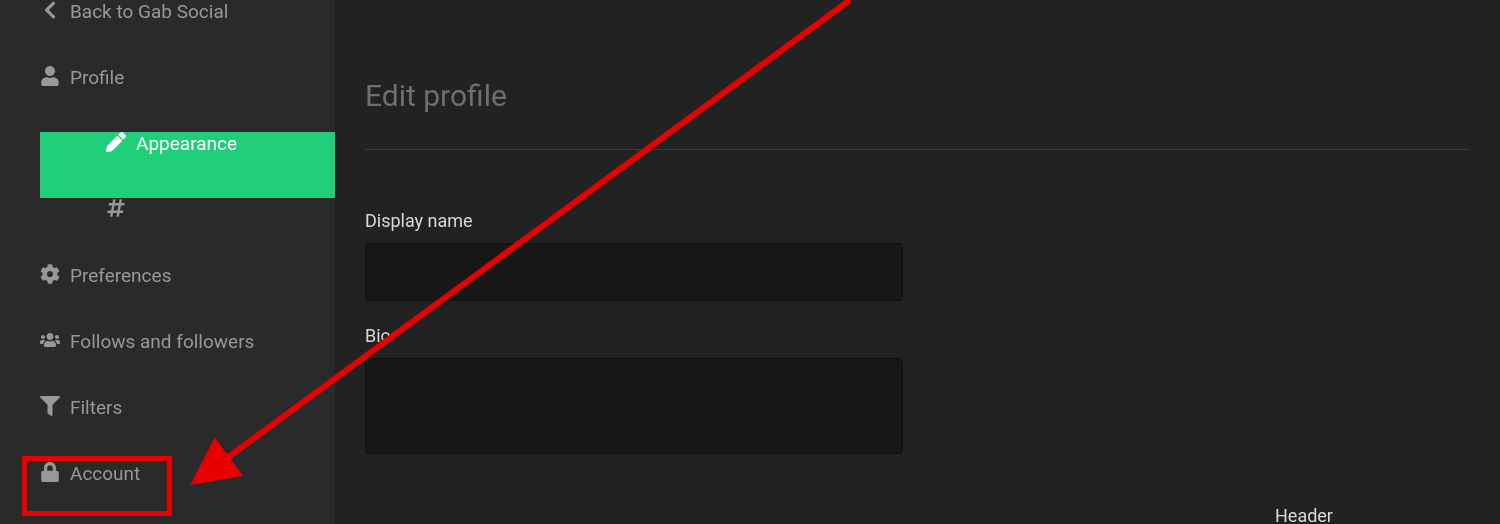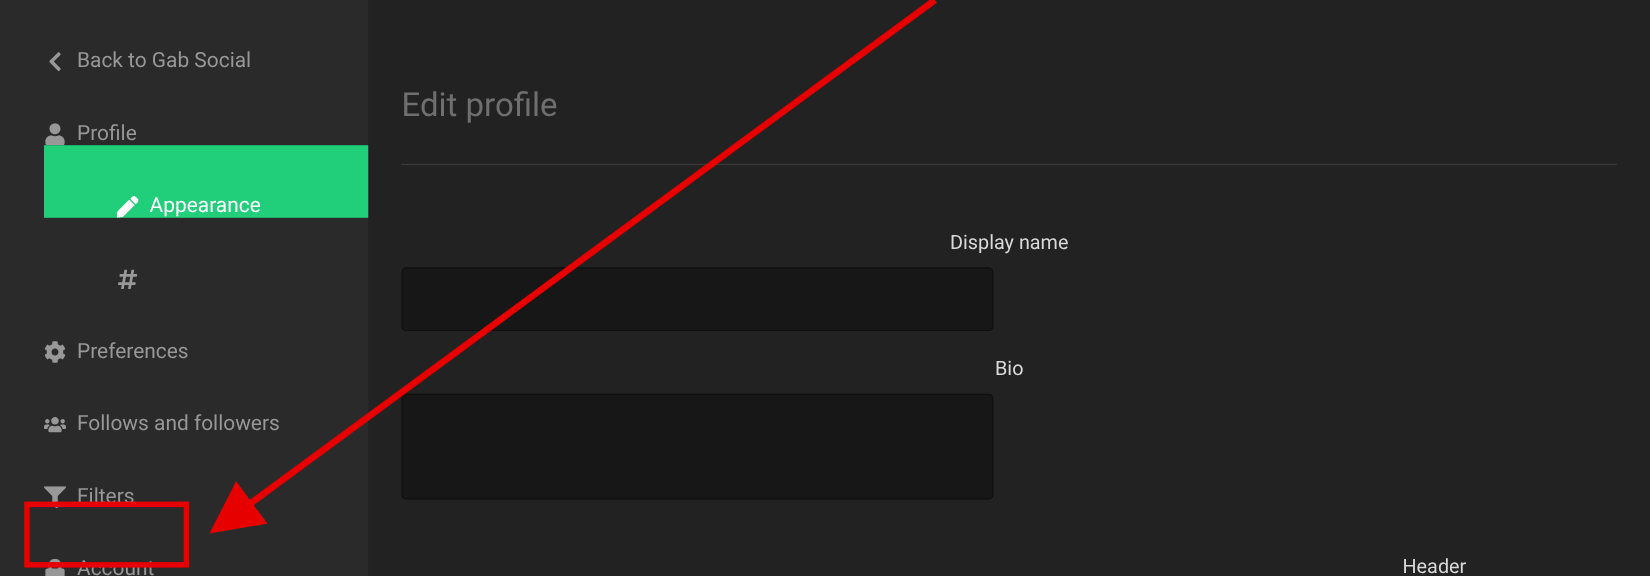--- a/index.html
+++ b/index.html
@@ -13,21 +13,21 @@
     }
     .container { display: flex; height: 100%; }
     .sidebar {
       width: 335px;
       background: #2a2a2a;
       padding: 0;
       flex-shrink: 0;
     }
     .sidebar-item {
       display: flex;
-      align-items: flex-end;
+      align-items: flex-start;
       height: 66px;
       padding: 0 0 0 40px;
       color: #989898;
       font-size: 19px;
       cursor: pointer;
     }
     .sidebar-item.sub {
       padding-left: 66px;
       margin-left: 40px;
     }
@@ -63,21 +63,20 @@
     .divider {
       border: none;
       border-top: 1px solid #3a3a3a;
       margin-bottom: 60px;
     }
     .field-label {
       color: #d9d9d9;
       font-size: 18px;
       margin-bottom: 12px;
       display: block;
-      text-align: center;
     }
     .text-input {
       width: 538px;
       height: 58px;
       background: #171717;
       border: 1px solid #0f0f0f;
       border-radius: 4px;
       color: #ccc;
       font-size: 16px;
       padding: 0 14px;

